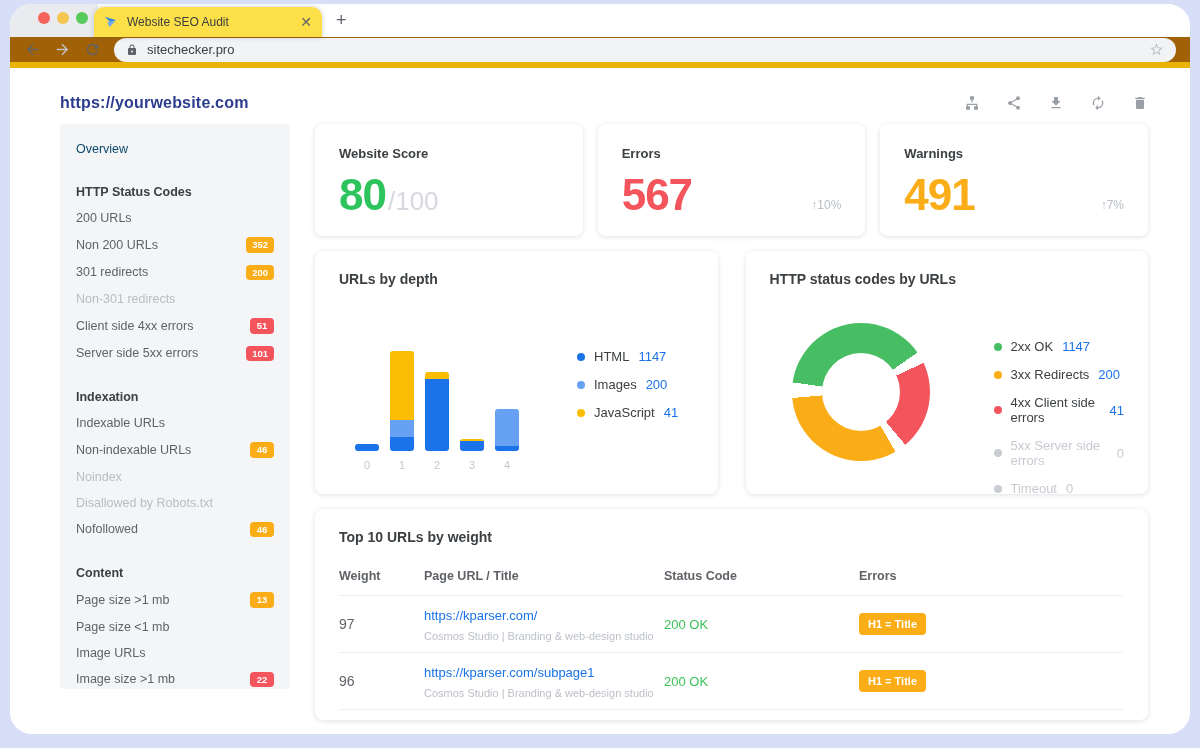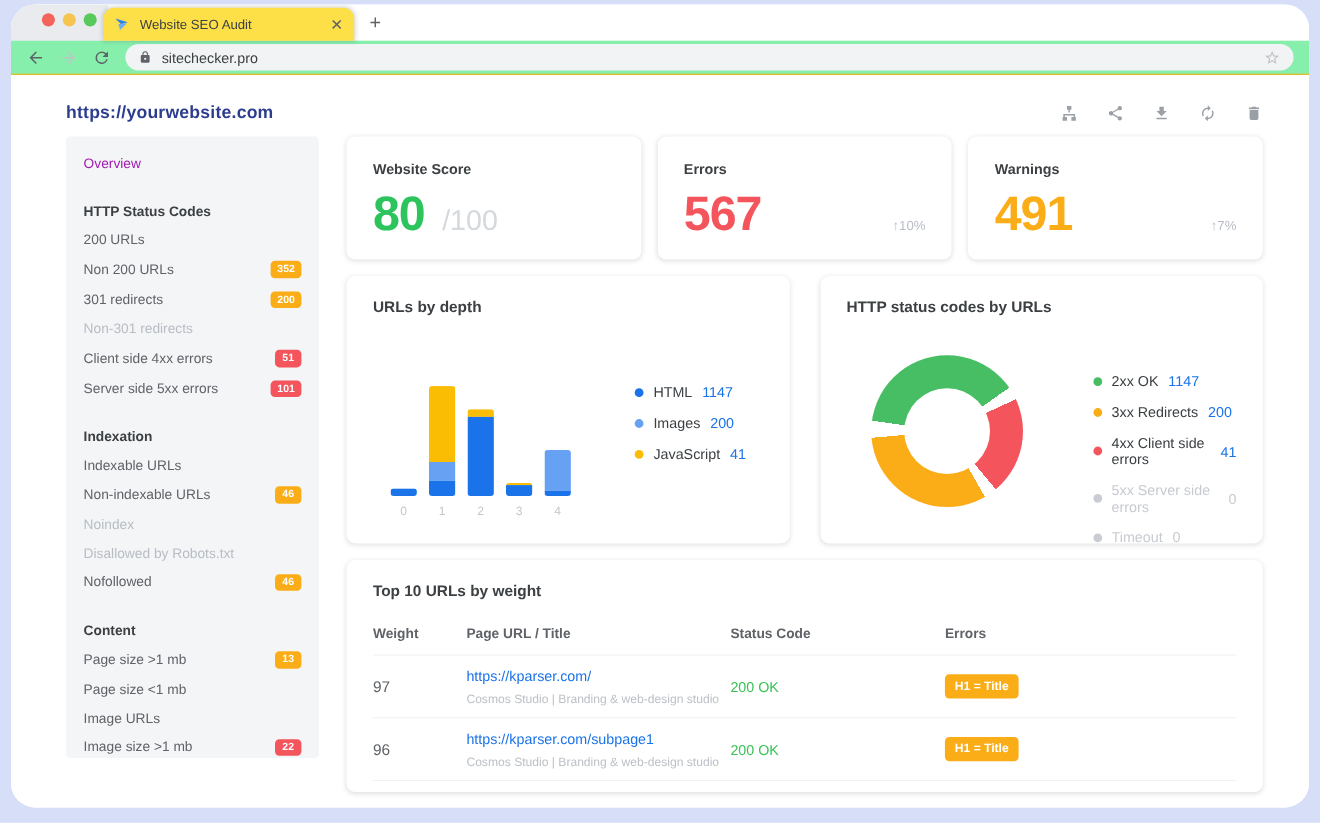--- a/index.html
+++ b/index.html
@@ -15,58 +15,58 @@
   .lights { position:absolute; left:28px; top:8px; display:flex; gap:7px; z-index:3; }
   .light { width:12px; height:12px; border-radius:50%; }
   .light.red{ background:#F5645A; } .light.yellow{ background:#F6C550; } .light.green{ background:#58C95B; }
   .tab { position:absolute; left:84px; top:3px; width:228px; height:30px; background:#fde047;
     border-radius:10px 10px 0 0; box-shadow:0 0 5px rgba(60,64,67,.25); display:flex; align-items:center;
     padding:0 10px; z-index:2; }
   .tab-title { flex:1; font-size:12px; color:#3C4043; margin-left:9px; white-space:nowrap; overflow:hidden; }
   .tab-close { color:#5F6368; font-size:14px; line-height:1; cursor:default; }
   .newtab { position:absolute; left:326px; top:7px; color:#5F6368; font-size:18px; line-height:1; z-index:1; }
 
-  .urlrow { height:31px; background:#86efac; display:flex; align-items:center; padding:0 14px;
-    border-bottom:1px solid #eab308; position:relative; z-index:1; }
+  .urlrow { height:31px; background:#a16207; display:flex; align-items:center; padding:0 14px;
+    border-bottom:6px solid #eab308; position:relative; z-index:1; }
   .nav-ic { width:17px; height:17px; margin-right:13px; flex:0 0 auto; }
   .nav-ic svg { width:100%; height:100%; }
   .url-pill { flex:1; height:24px; background:#F1F3F4; border-radius:13px; display:flex; align-items:center; padding:0 12px; }
   .url-pill .lock { width:12px; height:12px; margin-right:9px; }
   .url-text { font-size:13px; color:#3C4043; flex:1; }
   .star { width:15px; height:15px; }
 
   
   .page { padding:0 42px 0 50px; background:#fff; height:680px; }
   .page-header { display:flex; justify-content:space-between; align-items:center; padding:26px 0 12px; }
   .site-url { color:#2C3D8F; font-size:16px; font-weight:700; letter-spacing:.2px; }
   .actions { display:flex; gap:26px; align-items:center; }
   .actions .a-ic { width:16px; height:16px; }
   .actions svg { width:100%; height:100%; fill:#9AA0A6; }
 
   .layout { display:flex; gap:25px; }
 
   
   .sidebar { width:230px; background:#F4F5F7; border-radius:4px; padding:12px 0 16px; height:565px; flex:0 0 auto; }
   .sb-item { display:flex; align-items:center; justify-content:space-between; padding:6px 16px; font-size:12.5px; color:#5F6368; cursor:default; }
-  .sb-item.strong { color:#a21caf; }
+  .sb-item.strong { color:#0c4a6e; }
   .sb-item.header { color:#3C4043; font-weight:700; margin-top:17px; }
   .sb-item.disabled { color:#B8BDC4; }
   .badge { font-size:9.5px; font-weight:700; color:#fff; border-radius:4px; padding:3px 6px; min-width:24px; text-align:center; line-height:1; }
   .badge-orange { background:#FBAD18; }
   .badge-red { background:#F4555C; }
 
   
   .main { flex:1; display:flex; flex-direction:column; gap:15px; }
   .card { background:#fff; border-radius:8px; box-shadow:0 1px 5px rgba(60,64,67,.16); }
   .stats-row { display:flex; gap:15px; }
   .stat-card { flex:1; height:112px; padding:22px 24px; position:relative; }
   .stat-label { font-size:13px; font-weight:600; color:#3C4043; }
   .stat-valrow { display:flex; align-items:baseline; margin-top:12px; }
   .stat-value { font-size:44px; font-weight:700; letter-spacing:-1px; line-height:1; }
-  .stat-suffix { font-size:26px; font-weight:500; color:#D5D8DD; margin-left:16px; }
+  .stat-suffix { font-size:26px; font-weight:500; color:#D5D8DD; margin-left:2px; }
   .stat-delta { position:absolute; right:24px; bottom:24px; font-size:12px; color:#B9BEC6;margin-left:48px; }
 
   .charts-row { display:flex; gap:28px; }
   .chart-card { flex:1; height:243px; padding:20px 24px; }
   .card-title { font-size:14px; font-weight:600; color:#3C4043; }
 
   .bar-flex { display:flex; }
   .bars-wrap { margin:42px 0 0 16px; }
   .bars { display:flex; gap:11px; align-items:flex-end; height:122px; }
   .bar { width:24px; display:flex; flex-direction:column-reverse; border-radius:3px; overflow:hidden; }

